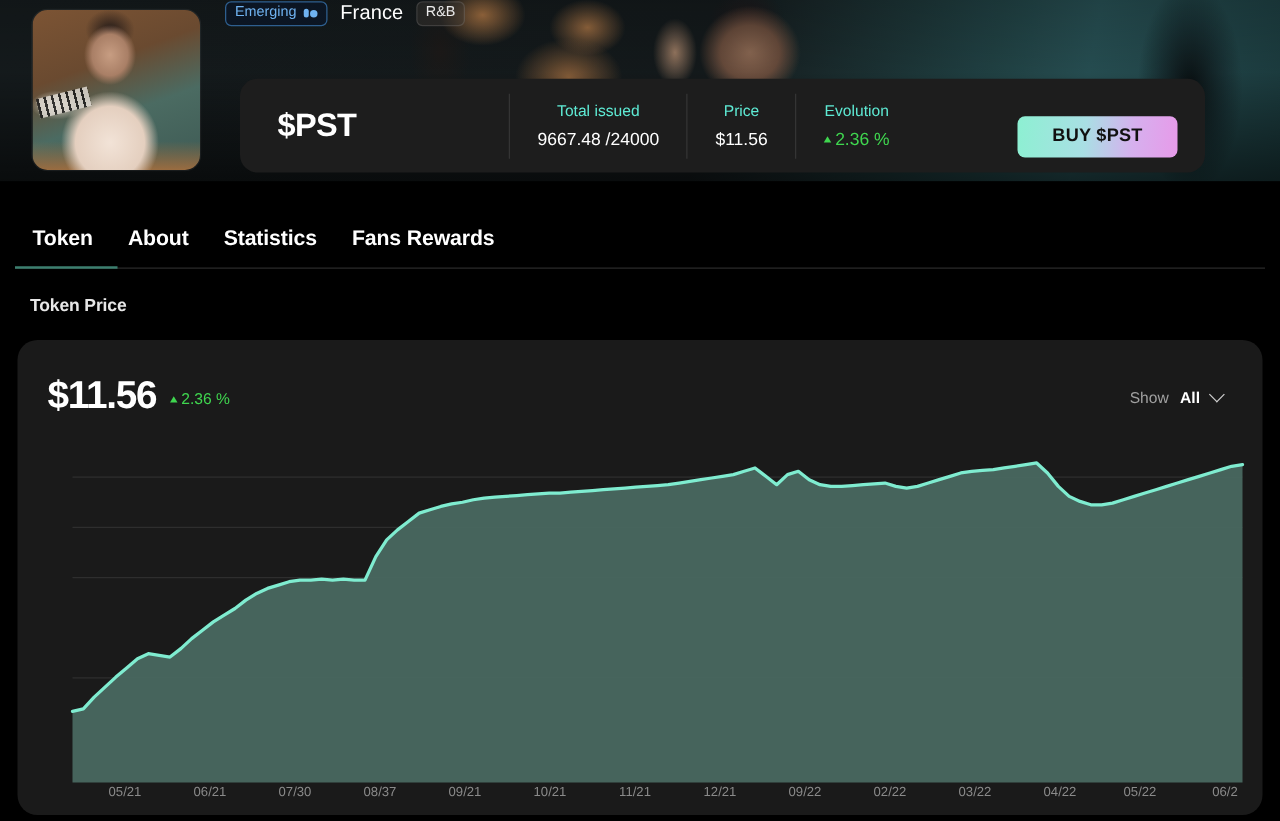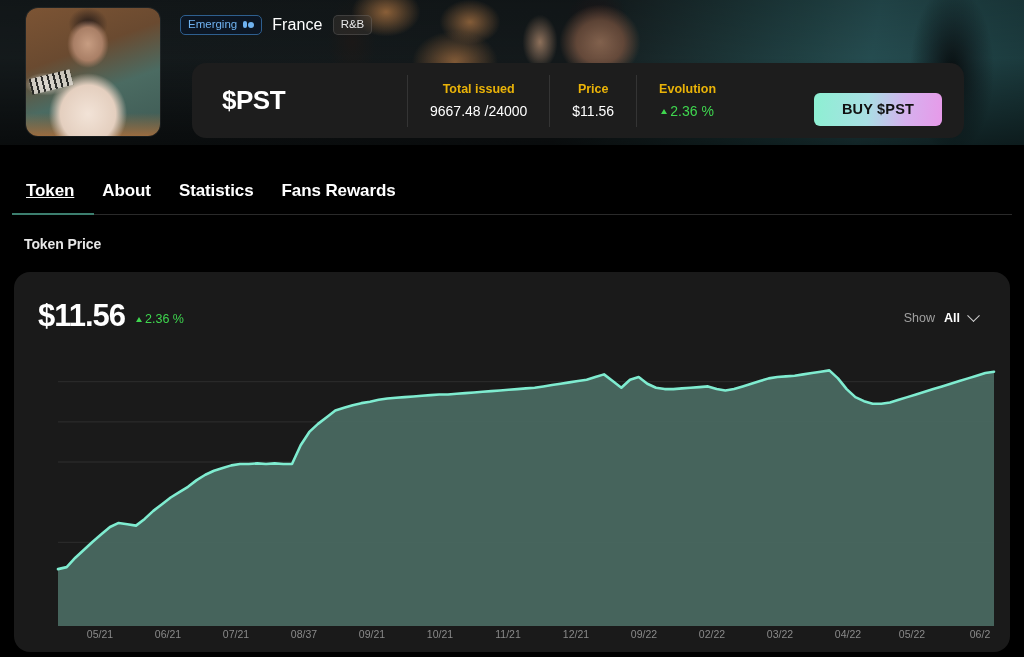--- a/index.html
+++ b/index.html
@@ -35,21 +35,21 @@
       linear-gradient(100deg, #151b1d 0%, #141a1c 55%, #1d3a3c 72%, #255055 84%, #1b3c40 100%);
     filter: saturate(0.95);
   }
   .banner-shade {
     position: absolute; inset: 0;
     background: linear-gradient(180deg, rgba(0,0,0,.18) 0%, rgba(0,0,0,.05) 40%, rgba(0,0,0,.55) 100%);
   }
 
   
   .pill-row {
-    position: absolute; left: 180px; top: 15px;
+    position: absolute; left: 180px; top: 1px;
     display: flex; align-items: center; gap: 10px; z-index: 6; text-align: right;
   }
   .pill-emerging {
     display: flex; align-items: center; gap: 6px;
     border: 1px solid #2e5f8f; background: rgba(10,22,38,.78);
     color: #6fb2f0; font-size: 11.5px; font-weight: 500;
     border-radius: 5px; padding: 3px 7px; line-height: 1;
   }
   .emerging-ico { display:flex; align-items:center; gap:1px; }
   .emerging-ico i { display:block; width:4px; height:7px; background:#6fb2f0; border-radius:2px; }
@@ -93,21 +93,21 @@
   }
   .ticker {
     width:215px; padding-left:30px;
     color:#ffffff; font-size:26px; font-weight:bold; letter-spacing:-.5px;
   }
   .stat {
     display:flex; flex-direction:column; align-items:center; justify-content:center;
     gap:7px; height:52px; padding:0 22px;
     border-left:1px solid #343434;
   }
-  .stat-label { color:#eab308; font-size:12.5px; font-weight:700; }
+  .stat-label { color:#5eead4; font-size:12.5px; font-weight:400; }
   .stat-value { color:#ffffff; font-size:14px; font-weight:400; }
   .stat-value.up { color:#3fd64f; display:flex; align-items:center; gap:3px; }
   .caret-up {
     width:0;height:0;border-left:3.5px solid transparent;border-right:3.5px solid transparent;
     border-bottom:5px solid #3fd64f; display:inline-block;
   }
   .buy-btn {
     margin-left:auto; margin-right:22px;
     width:128px; height:33px; border:0; cursor:pointer;
     border-radius:6px;
@@ -121,21 +121,21 @@
   .tabs {
     position:absolute; left:0; top:168px; width:1024px; height:48px;
     z-index:5;
   }
   .tabs-inner { display:flex; align-items:center; gap:0; padding-left:26px; height:46px; }
   .tab {
     display:flex; align-items:center; gap:8px; cursor:pointer;
     height:46px; padding:0 14px;
     color:#ffffff; font-size:17px; font-weight:bold; letter-spacing:-.1px;
   }
-  .tab:first-child { padding-left:0;text-decoration:underline; }
+  .tab:first-child { padding-left:0; }
   .tab.inactive { color:#ffffff; }
   .tab-badge {
     width:19px; height:19px; border-radius:50%; background:#ffffff; color:#000000;
     font-size:11px; font-weight:bold; display:flex; align-items:center; justify-content:center;
   }
   .tabs-rule { position:absolute; left:12px; top:214px; width:1000px; height:1px; background:#2a2a2a; }
   .tab-underline { position:absolute; left:12px; top:213px; width:82px; height:2px; background:#3c7f6f; }
 
   
   .section-title {
@@ -270,21 +270,21 @@
           </g>
         <path id="area-path" fill="#4a6a62" fill-opacity="0.92" d="M 44.00 221.12 L 52.67 219.11 L 61.33 209.74 L 70.00 201.71 L 78.67 193.68 L 87.33 186.32 L 96.00 178.95 L 104.67 174.94 L 113.33 176.28 L 122.00 177.62 L 130.67 170.92 L 139.33 162.89 L 148.00 156.20 L 156.67 149.51 L 165.33 144.15 L 174.00 138.80 L 182.67 132.11 L 191.33 126.75 L 200.00 122.74 L 208.67 120.06 L 217.33 117.38 L 226.00 116.05 L 234.67 116.05 L 243.33 115.38 L 252.00 116.05 L 260.67 115.38 L 269.33 116.05 L 278.00 116.05 L 286.67 97.31 L 295.33 83.92 L 304.00 75.89 L 312.67 69.20 L 321.33 62.51 L 330.00 59.83 L 338.67 57.15 L 347.33 55.15 L 356.00 53.81 L 364.67 51.80 L 373.33 50.46 L 382.00 49.79 L 390.67 49.12 L 399.33 48.45 L 408.00 47.78 L 416.67 47.12 L 425.33 46.45 L 434.00 46.45 L 442.67 45.78 L 451.33 45.11 L 460.00 44.44 L 468.67 43.77 L 477.33 43.10 L 486.00 42.43 L 494.67 41.76 L 503.33 41.09 L 512.00 40.42 L 520.67 39.75 L 529.33 38.42 L 538.00 37.08 L 546.67 35.74 L 555.33 34.40 L 564.00 33.06 L 572.67 31.72 L 581.33 29.05 L 590.00 26.37 L 598.67 33.06 L 607.33 39.75 L 616.00 31.72 L 624.67 29.05 L 633.33 35.74 L 642.00 39.75 L 650.67 41.09 L 659.33 41.09 L 668.00 40.42 L 676.67 39.75 L 685.33 39.08 L 694.00 38.42 L 702.67 41.09 L 711.33 42.43 L 720.00 41.09 L 728.67 38.42 L 737.33 35.74 L 746.00 33.06 L 754.67 30.38 L 763.33 29.05 L 772.00 28.38 L 780.67 27.71 L 789.33 26.37 L 798.00 25.03 L 806.67 23.69 L 815.33 22.35 L 824.00 30.38 L 832.67 41.09 L 841.33 49.12 L 850.00 53.14 L 858.67 55.82 L 867.33 55.82 L 876.00 54.48 L 884.67 51.80 L 893.33 49.12 L 902.00 46.45 L 910.67 43.77 L 919.33 41.09 L 928.00 38.42 L 936.67 35.74 L 945.33 33.06 L 954.00 30.38 L 962.67 27.71 L 971.33 25.03 L 980.00 23.69 L 980.00 278 L 44.00 278 Z"></path>
         <path id="line-path" fill="none" stroke="#7fecd0" stroke-width="2.6" stroke-linejoin="round" stroke-linecap="round" d="M 44.00 221.12 L 52.67 219.11 L 61.33 209.74 L 70.00 201.71 L 78.67 193.68 L 87.33 186.32 L 96.00 178.95 L 104.67 174.94 L 113.33 176.28 L 122.00 177.62 L 130.67 170.92 L 139.33 162.89 L 148.00 156.20 L 156.67 149.51 L 165.33 144.15 L 174.00 138.80 L 182.67 132.11 L 191.33 126.75 L 200.00 122.74 L 208.67 120.06 L 217.33 117.38 L 226.00 116.05 L 234.67 116.05 L 243.33 115.38 L 252.00 116.05 L 260.67 115.38 L 269.33 116.05 L 278.00 116.05 L 286.67 97.31 L 295.33 83.92 L 304.00 75.89 L 312.67 69.20 L 321.33 62.51 L 330.00 59.83 L 338.67 57.15 L 347.33 55.15 L 356.00 53.81 L 364.67 51.80 L 373.33 50.46 L 382.00 49.79 L 390.67 49.12 L 399.33 48.45 L 408.00 47.78 L 416.67 47.12 L 425.33 46.45 L 434.00 46.45 L 442.67 45.78 L 451.33 45.11 L 460.00 44.44 L 468.67 43.77 L 477.33 43.10 L 486.00 42.43 L 494.67 41.76 L 503.33 41.09 L 512.00 40.42 L 520.67 39.75 L 529.33 38.42 L 538.00 37.08 L 546.67 35.74 L 555.33 34.40 L 564.00 33.06 L 572.67 31.72 L 581.33 29.05 L 590.00 26.37 L 598.67 33.06 L 607.33 39.75 L 616.00 31.72 L 624.67 29.05 L 633.33 35.74 L 642.00 39.75 L 650.67 41.09 L 659.33 41.09 L 668.00 40.42 L 676.67 39.75 L 685.33 39.08 L 694.00 38.42 L 702.67 41.09 L 711.33 42.43 L 720.00 41.09 L 728.67 38.42 L 737.33 35.74 L 746.00 33.06 L 754.67 30.38 L 763.33 29.05 L 772.00 28.38 L 780.67 27.71 L 789.33 26.37 L 798.00 25.03 L 806.67 23.69 L 815.33 22.35 L 824.00 30.38 L 832.67 41.09 L 841.33 49.12 L 850.00 53.14 L 858.67 55.82 L 867.33 55.82 L 876.00 54.48 L 884.67 51.80 L 893.33 49.12 L 902.00 46.45 L 910.67 43.77 L 919.33 41.09 L 928.00 38.42 L 936.67 35.74 L 945.33 33.06 L 954.00 30.38 L 962.67 27.71 L 971.33 25.03 L 980.00 23.69"></path>
       </svg>
     </div>
   </div>
 
   <div class="xaxis" id="xaxis">
       <span style="left: 100px;">05/21</span>
       <span style="left: 168px;">06/21</span>
-      <span style="left: 236px;">07/21</span>
+      <span style="left: 236px;">07/30</span>
       <span style="left: 304px;">08/37</span>
       <span style="left: 372px;">09/21</span>
       <span style="left: 440px;">10/21</span>
       <span style="left: 508px;">11/21</span>
       <span style="left: 576px;">12/21</span>
       <span style="left: 644px;">09/22</span>
       <span style="left: 712px;">02/22</span>
       <span style="left: 780px;">03/22</span>
       <span style="left: 848px;">04/22</span>
       <span style="left: 912px;">05/22</span>

